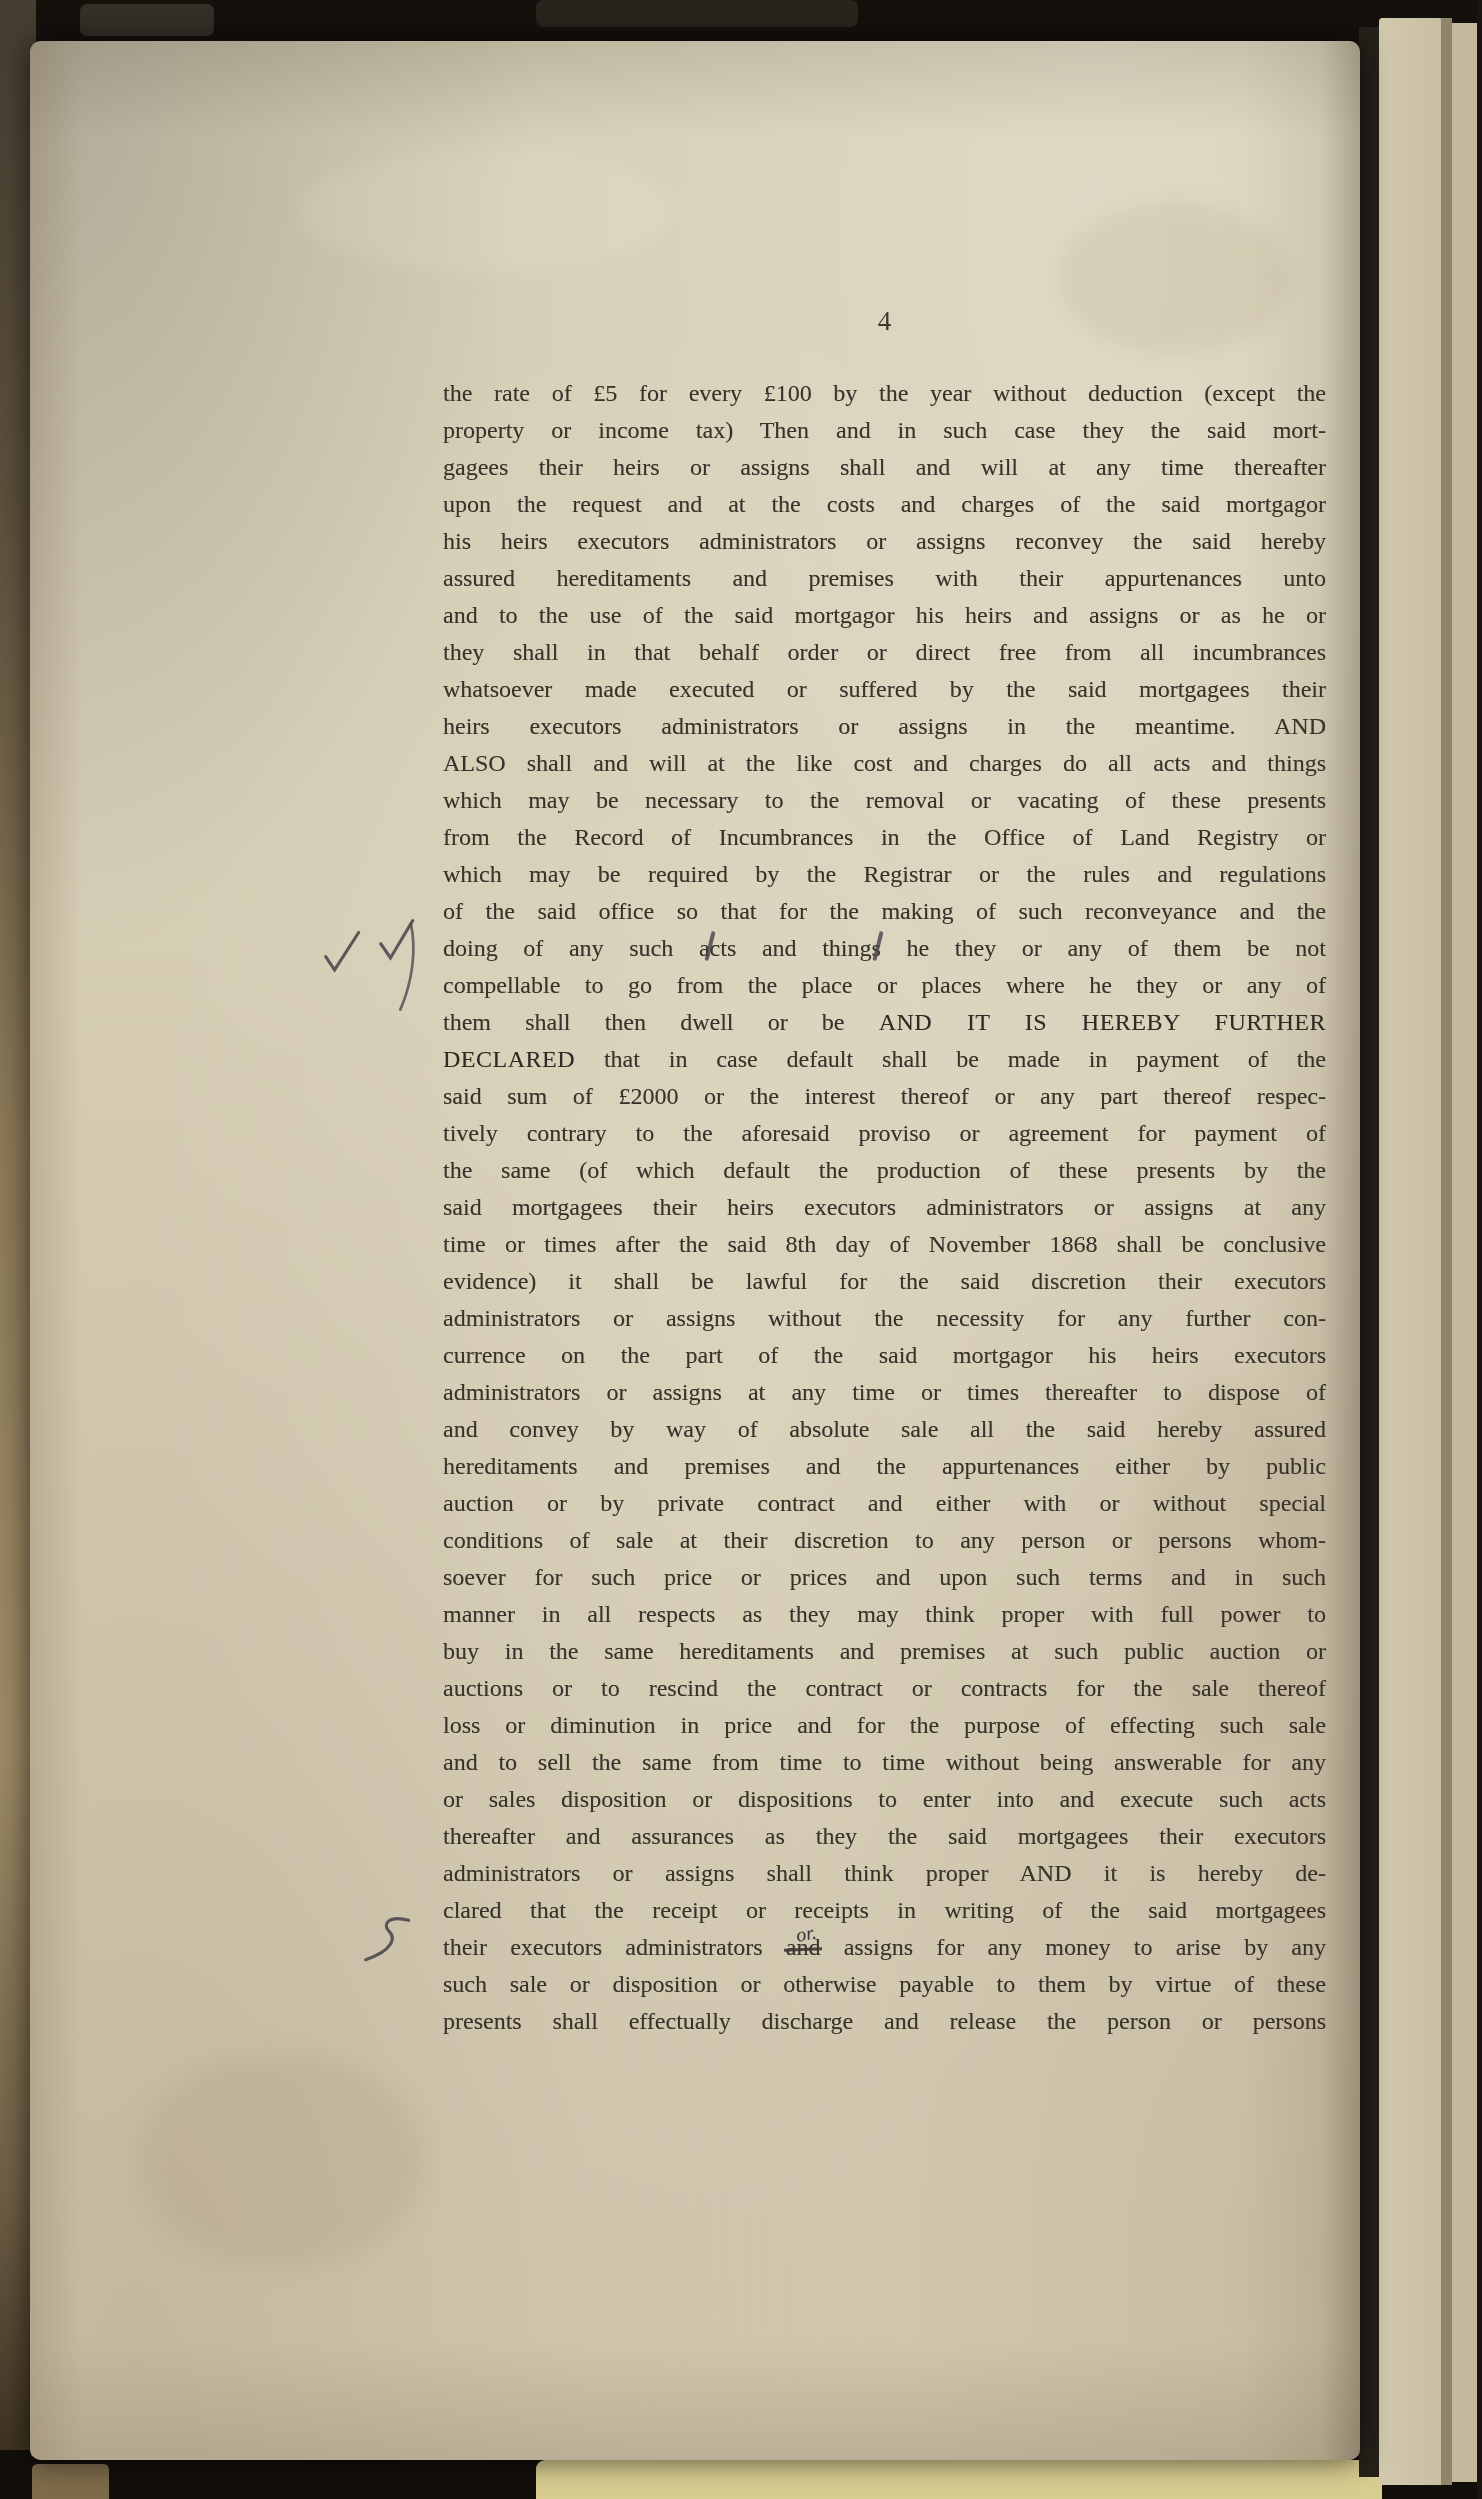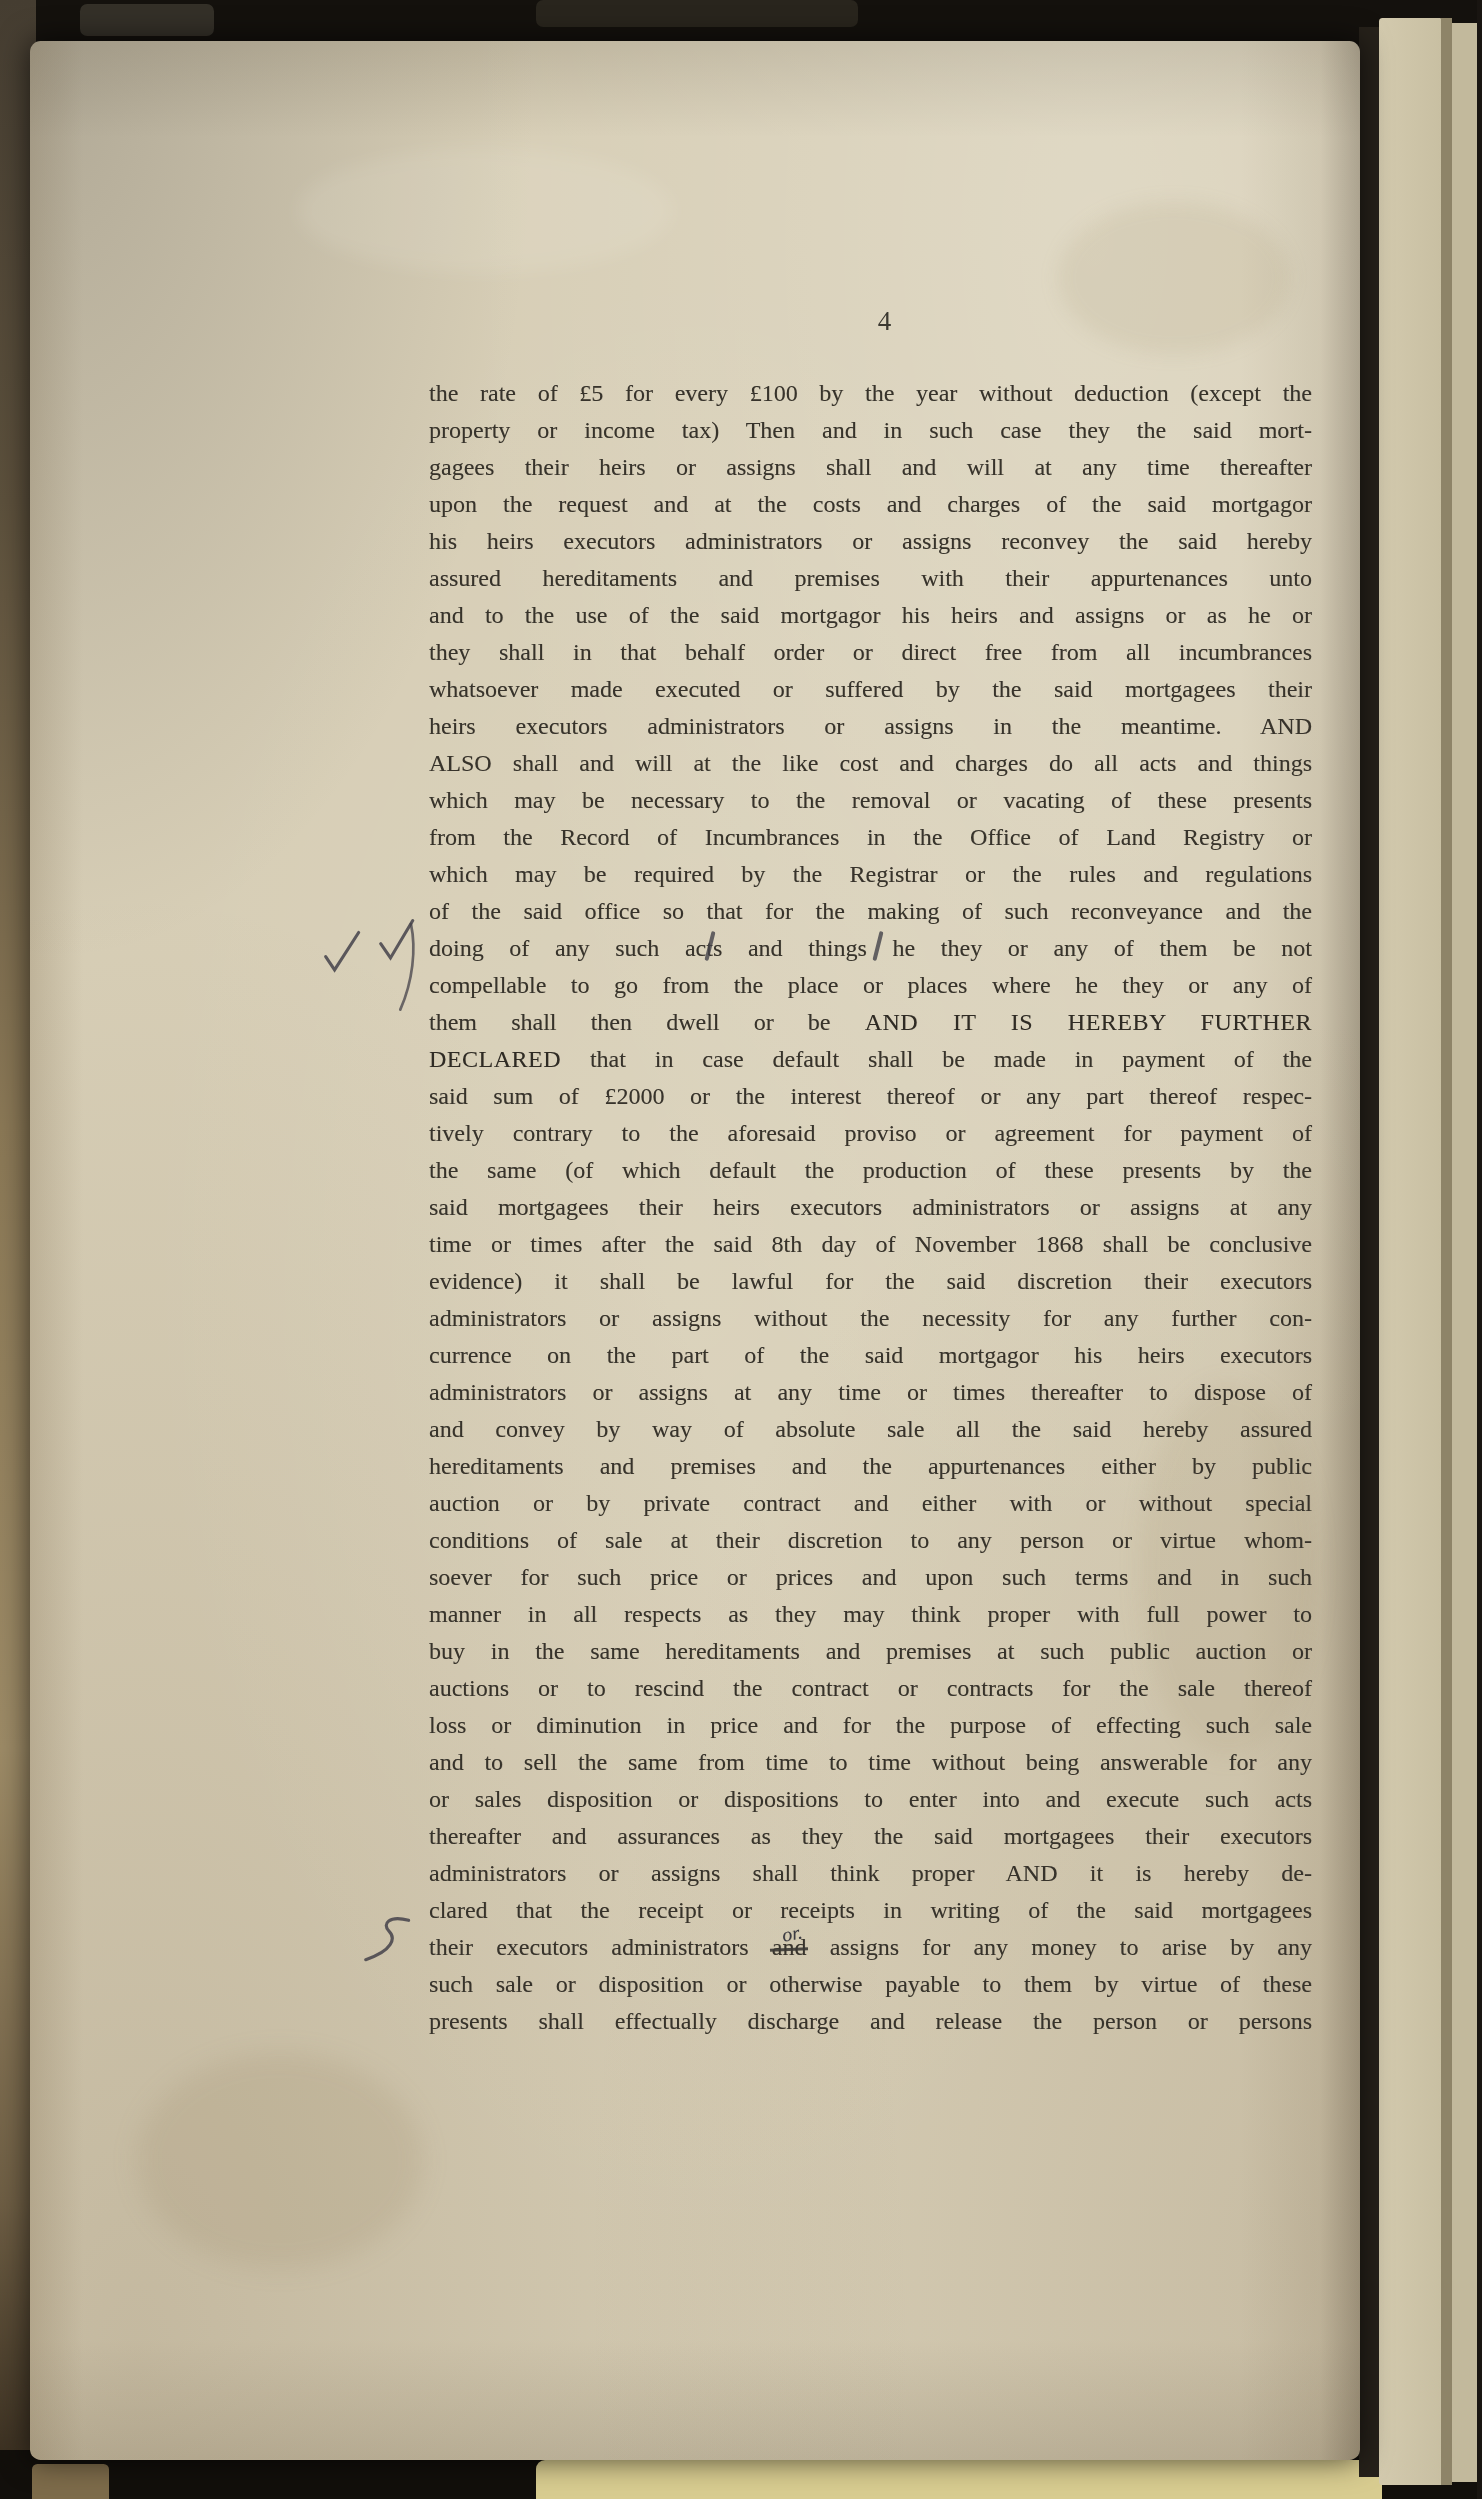--- a/index.html
+++ b/index.html
@@ -46,21 +46,21 @@
   .stain.s1{left:1028px;top:161px;width:232px;height:152px;background:rgba(160,140,100,0.12);filter:blur(9px);}
   .stain.s2{left:107px;top:2012px;width:286px;height:215px;background:rgba(140,118,82,0.14);filter:blur(12.5px);}
   .stain.s3{left:1109px;top:1341px;width:179px;height:375px;background:rgba(150,128,92,0.10);filter:blur(10.7px);}
   .stain.s4{left:268px;top:107px;width:375px;height:125px;background:rgba(255,255,245,0.10);filter:blur(9px);}
 
   .page-number{
     position:absolute;left:413px;top:265px;width:883px;
     text-align:center;font-size:27px;color:#3c3931;
   }
   .text-block{
-    position:absolute;left:399px;top:334px;width:883px;
+    position:absolute;left:413px;top:334px;width:883px;
     font-size:24px;color:#37332b;
     text-shadow:0.3px 0.3px 0.4px rgba(55,51,43,0.30);
   }
   .line{
     height:37px;line-height:37px;
     text-align:justify;text-align-last:justify;
     white-space:normal;overflow:visible;
   }
   .line b{font-weight:normal;letter-spacing:0.5px;color:#2f2b24;}
   .strike{position:relative;}
@@ -129,21 +129,21 @@
       <div class="line">the same (of which default the production of these presents by the</div>
       <div class="line">said mortgagees their heirs executors administrators or assigns at any</div>
       <div class="line">time or times after the said 8th day of November 1868 shall be conclusive</div>
       <div class="line">evidence) it shall be lawful for the said discretion their executors</div>
       <div class="line">administrators or assigns without the necessity for any further con-</div>
       <div class="line">currence on the part of the said mortgagor his heirs executors</div>
       <div class="line">administrators or assigns at any time or times thereafter to dispose of</div>
       <div class="line">and convey by way of absolute sale all the said hereby assured</div>
       <div class="line">hereditaments and premises and the appurtenances either by public</div>
       <div class="line">auction or by private contract and either with or without special</div>
-      <div class="line">conditions of sale at their discretion to any person or virtue whom-</div>
+      <div class="line">conditions of sale at their discretion to any person or persons whom-</div>
       <div class="line">soever for such price or prices and upon such terms and in such</div>
       <div class="line">manner in all respects as they may think proper with full power to</div>
       <div class="line">buy in the same hereditaments and premises at such public auction or</div>
       <div class="line">auctions or to rescind the contract or contracts for the sale thereof</div>
       <div class="line">loss or diminution in price and for the purpose of effecting such sale</div>
       <div class="line">and to sell the same from time to time without being answerable for any</div>
       <div class="line">or sales disposition or dispositions to enter into and execute such acts</div>
       <div class="line">thereafter and assurances as they the said mortgagees their executors</div>
       <div class="line">administrators or assigns shall think proper AND it is hereby de-</div>
       <div class="line">clared that the receipt or receipts in writing of the said mortgagees</div>

